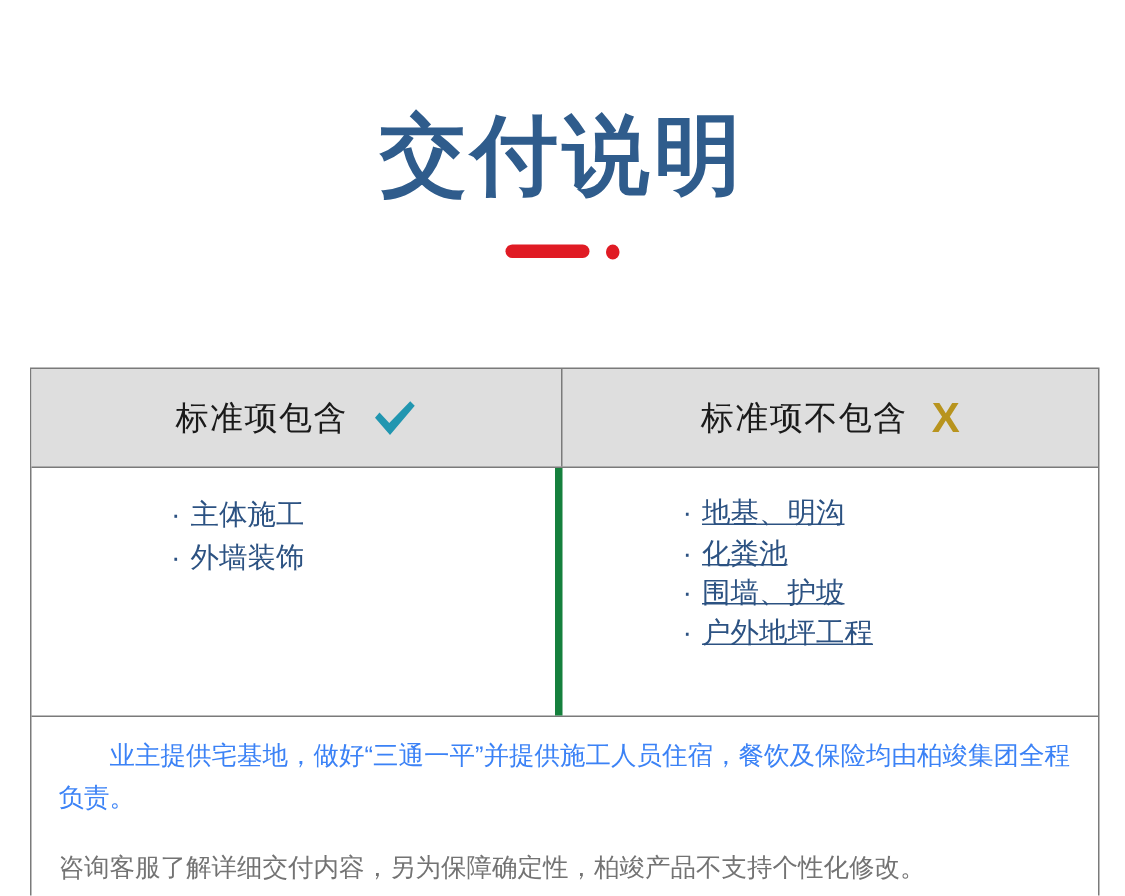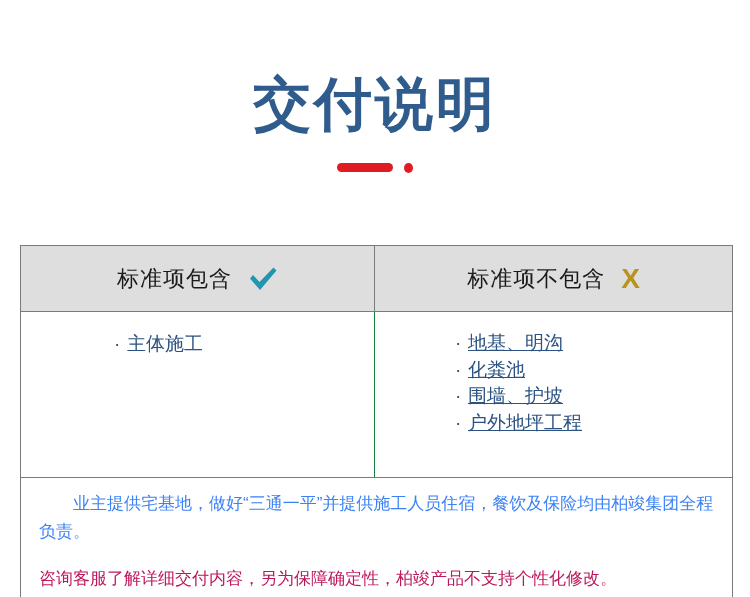--- a/index.html
+++ b/index.html
@@ -116,21 +116,21 @@
     height: 165px;
     border-bottom: 1px solid #7a7a7a;
   }
   .td {
     box-sizing: border-box;
     height: 100%;
     padding-top: 18px;
   }
   .td-left {
     width: 354px;
-    border-right: 1px solid #15803d;
+    border-right: 5px solid #15803d;
     padding-left: 93px;
   }
   .td-right {
     flex: 1;
     padding-left: 80px;
   }
   .item-list {
     list-style: none;
     margin: 0;
     padding: 0;
@@ -160,21 +160,21 @@
   .note-primary {
     font-size: 17px;
     color: #3b82f6;
     line-height: 1.62;
     text-indent: 34px;
     margin: 0;
     font-family: "Liberation Sans", "DejaVu Sans", sans-serif;
   }
   .note-secondary {
     font-size: 17px;
-    color: #be185d;
+    color: #737373;
     line-height: 1.6;
     margin: 20px 0 0 0;
     font-family: "Liberation Sans", "DejaVu Sans", sans-serif;
   }
 </style>
 </head>
 <body>
 
 <div class="page">
 
@@ -201,20 +201,21 @@
       <div class="th th-right">
         <span class="th-text">标准项不包含</span>
         <span class="th-icon x-icon">X</span>
       </div>
     </div>
 
     <div class="tbody">
       <div class="td td-left">
         <ul class="item-list">
           <li class="item"><span class="bullet">·</span><span>主体施工</span></li>
+          <li class="item"><span class="bullet">·</span><span>外墙装饰</span></li>
         </ul>
       </div>
       <div class="td td-right">
         <ul class="item-list">
           <li class="item"><span class="bullet">·</span><span>地基、明沟</span></li>
           <li class="item"><span class="bullet">·</span><span>化粪池</span></li>
           <li class="item"><span class="bullet">·</span><span>围墙、护坡</span></li>
           <li class="item"><span class="bullet">·</span><span>户外地坪工程</span></li>
         </ul>
       </div>

